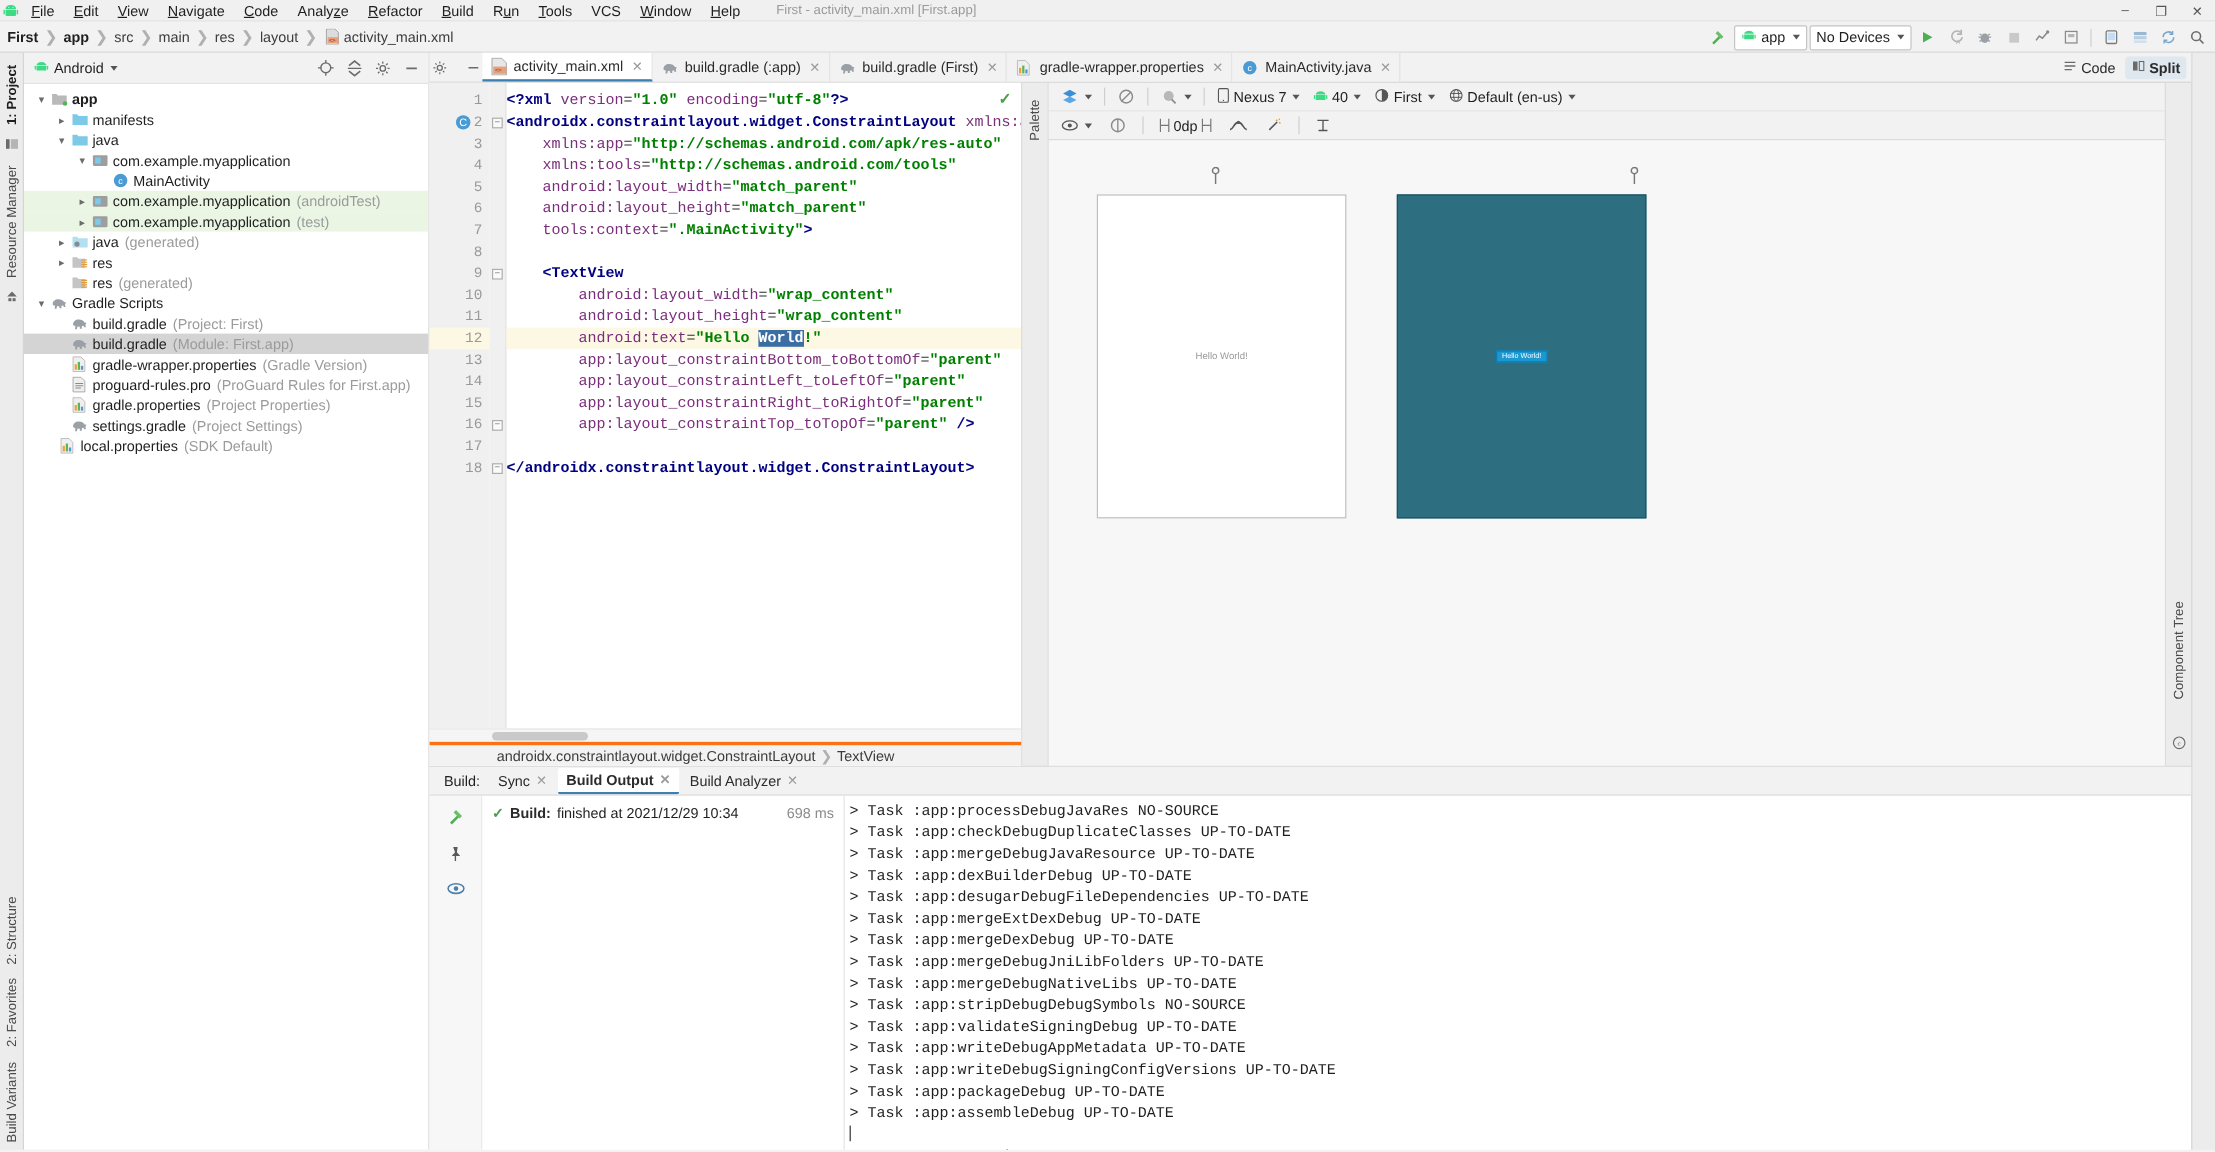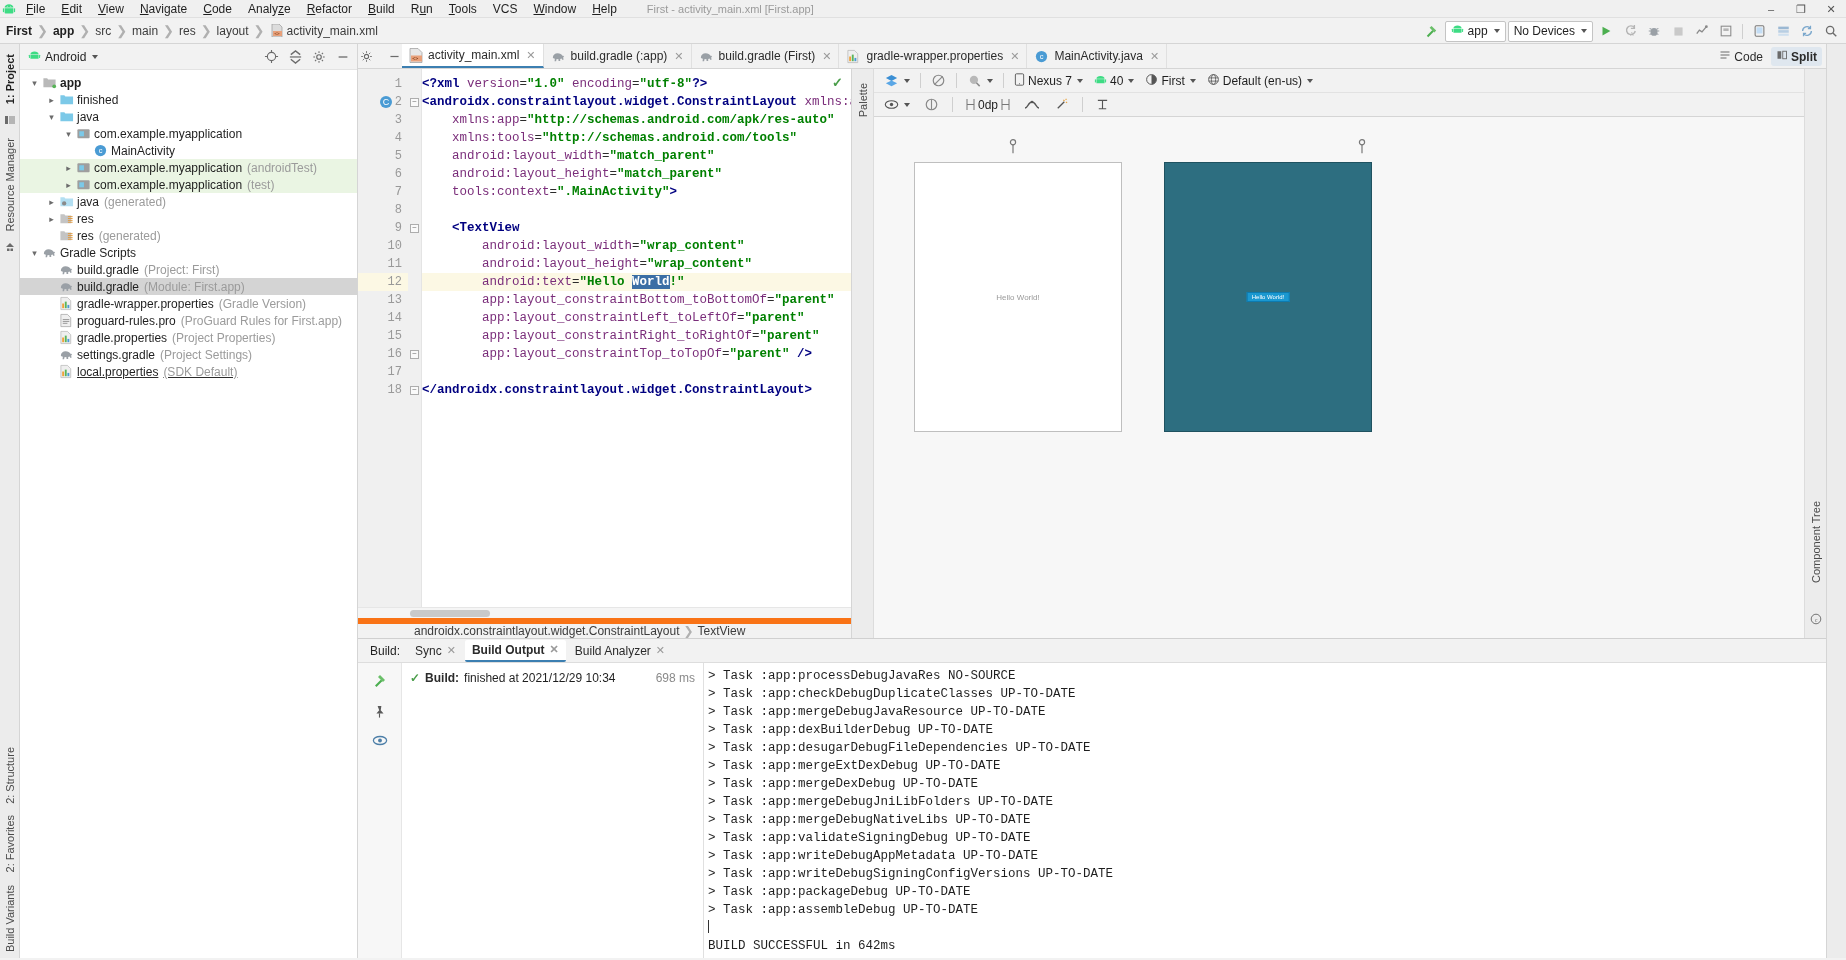--- a/index.html
+++ b/index.html
@@ -182,21 +182,21 @@
     position:absolute; right:8px; top:6px; color:#4a9e4a; font-size:13px; font-weight:bold;
   }
   .hscroll {
     height:11px; background:#f5f5f5; border-top:1px solid #e6e6e6; position:relative;
   }
   .hscroll .thumb {
     position:absolute; left:52px; top:2px; width:80px; height:7px;
     background:#c9c9c9; border-radius:4px;
   }
   .crumbs-bottom {
-    height:20px; background:#f2f2f2; border-top:6px solid #f97316;
+    height:20px; background:#f2f2f2; border-top:3px solid #f97316;
     display:flex; align-items:center; padding-left:56px; font-size:12px; color:#3c3c3c;
     gap:4px;
   }
 
   
   .designpane { flex:1; display:flex; min-width:0; background:#f7f7f7; }
   .palette-rail {
     width:22px; background:#ececec; border-right:1px solid #dcdcdc;
     display:flex; flex-direction:column; align-items:center; padding-top:8px; flex:none;
   }
@@ -517,21 +517,21 @@
           </span>
           <span class="tlabel b">app</span>
         </div>
         <div class="trow" style="padding-left: 25px;">
           <span class="tchev">▸</span>
           <span class="tico">
             <svg width="15" height="15" viewBox="0 0 16 16">
               <path d="M1.5 3.5h4.2l1.1 1.4h8.2v8.1H1.5z" fill="#7cc9e8"></path>
             </svg>
           </span>
-          <span class="tlabel">finished</span>
+          <span class="tlabel">manifests</span>
         </div>
         <div class="trow" style="padding-left: 25px;">
           <span class="tchev">▾</span>
           <span class="tico">
             <svg width="15" height="15" viewBox="0 0 16 16">
               <path d="M1.5 3.5h4.2l1.1 1.4h8.2v8.1H1.5z" fill="#7cc9e8"></path>
             </svg>
           </span>
           <span class="tlabel">java</span>
         </div>
@@ -678,21 +678,21 @@
         <div class="trow" style="padding-left: 25px;">
           <span class="tchev"></span>
           <span class="tico">
             <svg width="15" height="15" viewBox="0 0 16 16">
               <path d="M2 9c0-2.6 2.2-4.4 5-4.4 2.6 0 4.4 1 5.2 2.6l1.8.3-1 1.6.4 2.4h-1.6l-.4-1.4-1.6.5v2.1H8V11l-2-.3-.6 2.4H3.8l.3-2.6C3 10 2 9.7 2 9z" fill="#9aa0a6"></path>
             </svg>
           </span>
           <span class="tlabel">settings.gradle</span>
           <span class="tsub">(Project Settings)</span>
         </div>
-        <div class="trow" style="padding-left: 25px; text-decoration: underline;">
+        <div class="trow" style="padding-left: 15px;">
           <span class="tchev"></span>
           <span class="tico">
             <svg width="15" height="15" viewBox="0 0 16 16">
               <path d="M2 1.5h7l3.5 3.5v9.5H2z" fill="#efefef" stroke="#b0b0b0" stroke-width=".7"></path>
               <rect x="3.4" y="8" width="2" height="5" fill="#f0a13a"></rect>
               <rect x="6.2" y="6" width="2" height="7" fill="#5ab55a"></rect>
               <rect x="9" y="9.5" width="2" height="3.5" fill="#4a9bd4"></rect>
             </svg>
           </span>
           <span class="tlabel">local.properties</span>
@@ -1075,20 +1075,21 @@
         <div class="build-log" id="build-log">
             <div class="logline">&gt; Task :app:processDebugJavaRes NO-SOURCE</div>
             <div class="logline">&gt; Task :app:checkDebugDuplicateClasses UP-TO-DATE</div>
             <div class="logline">&gt; Task :app:mergeDebugJavaResource UP-TO-DATE</div>
             <div class="logline">&gt; Task :app:dexBuilderDebug UP-TO-DATE</div>
             <div class="logline">&gt; Task :app:desugarDebugFileDependencies UP-TO-DATE</div>
             <div class="logline">&gt; Task :app:mergeExtDexDebug UP-TO-DATE</div>
             <div class="logline">&gt; Task :app:mergeDexDebug UP-TO-DATE</div>
             <div class="logline">&gt; Task :app:mergeDebugJniLibFolders UP-TO-DATE</div>
             <div class="logline">&gt; Task :app:mergeDebugNativeLibs UP-TO-DATE</div>
+            <div class="logline">&gt; Task :app:stripDebugDebugSymbols NO-SOURCE</div>
             <div class="logline">&gt; Task :app:validateSigningDebug UP-TO-DATE</div>
             <div class="logline">&gt; Task :app:writeDebugAppMetadata UP-TO-DATE</div>
             <div class="logline">&gt; Task :app:writeDebugSigningConfigVersions UP-TO-DATE</div>
             <div class="logline">&gt; Task :app:packageDebug UP-TO-DATE</div>
             <div class="logline">&gt; Task :app:assembleDebug UP-TO-DATE</div>
             <div class="logline"><span class="cursor-bar"></span></div>
             <div class="logline">BUILD SUCCESSFUL in 642ms</div>
           </div>
       </div>
     </div>

